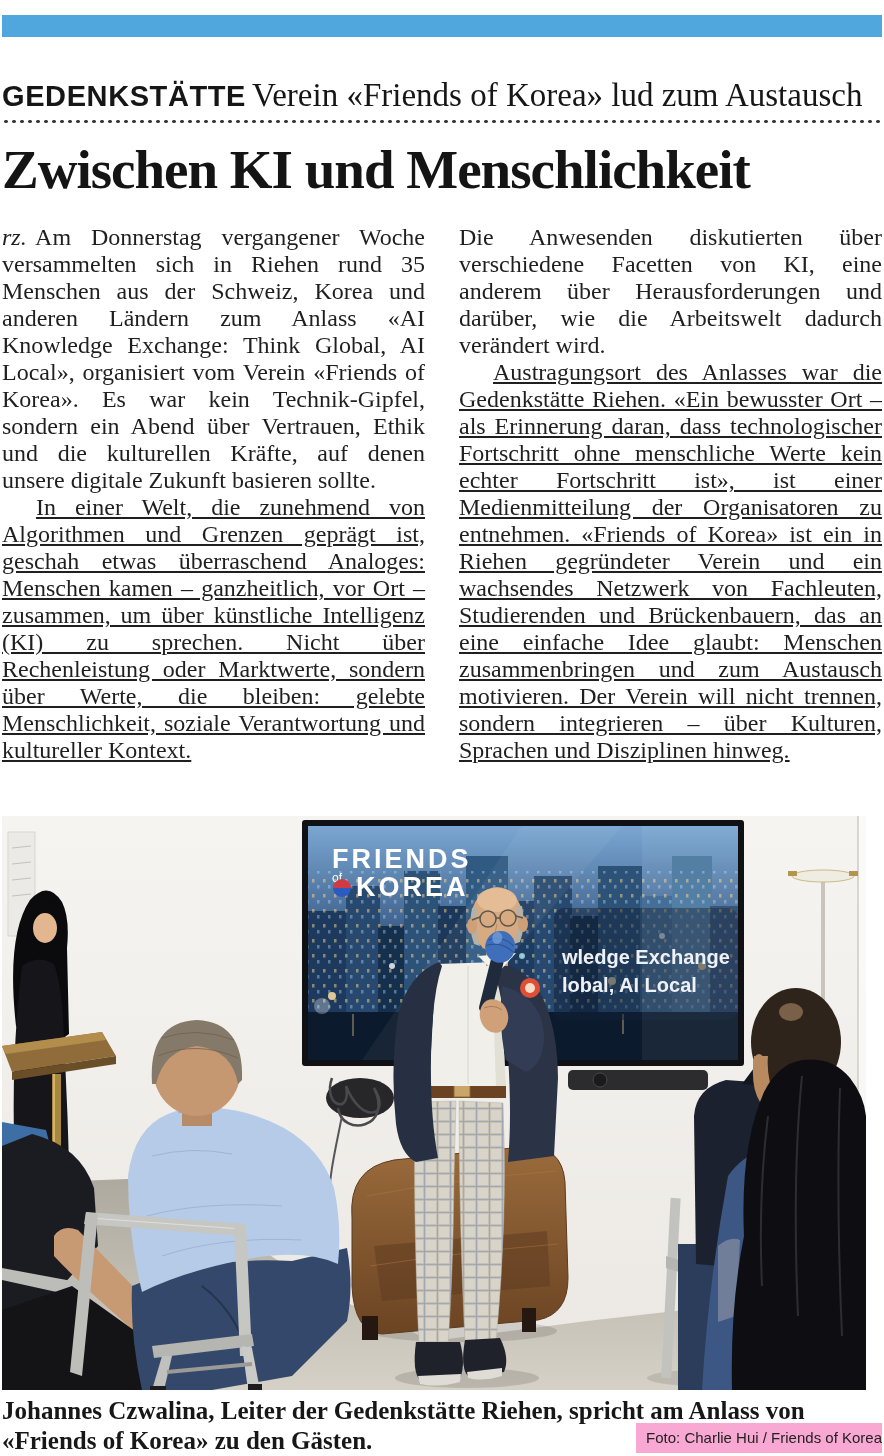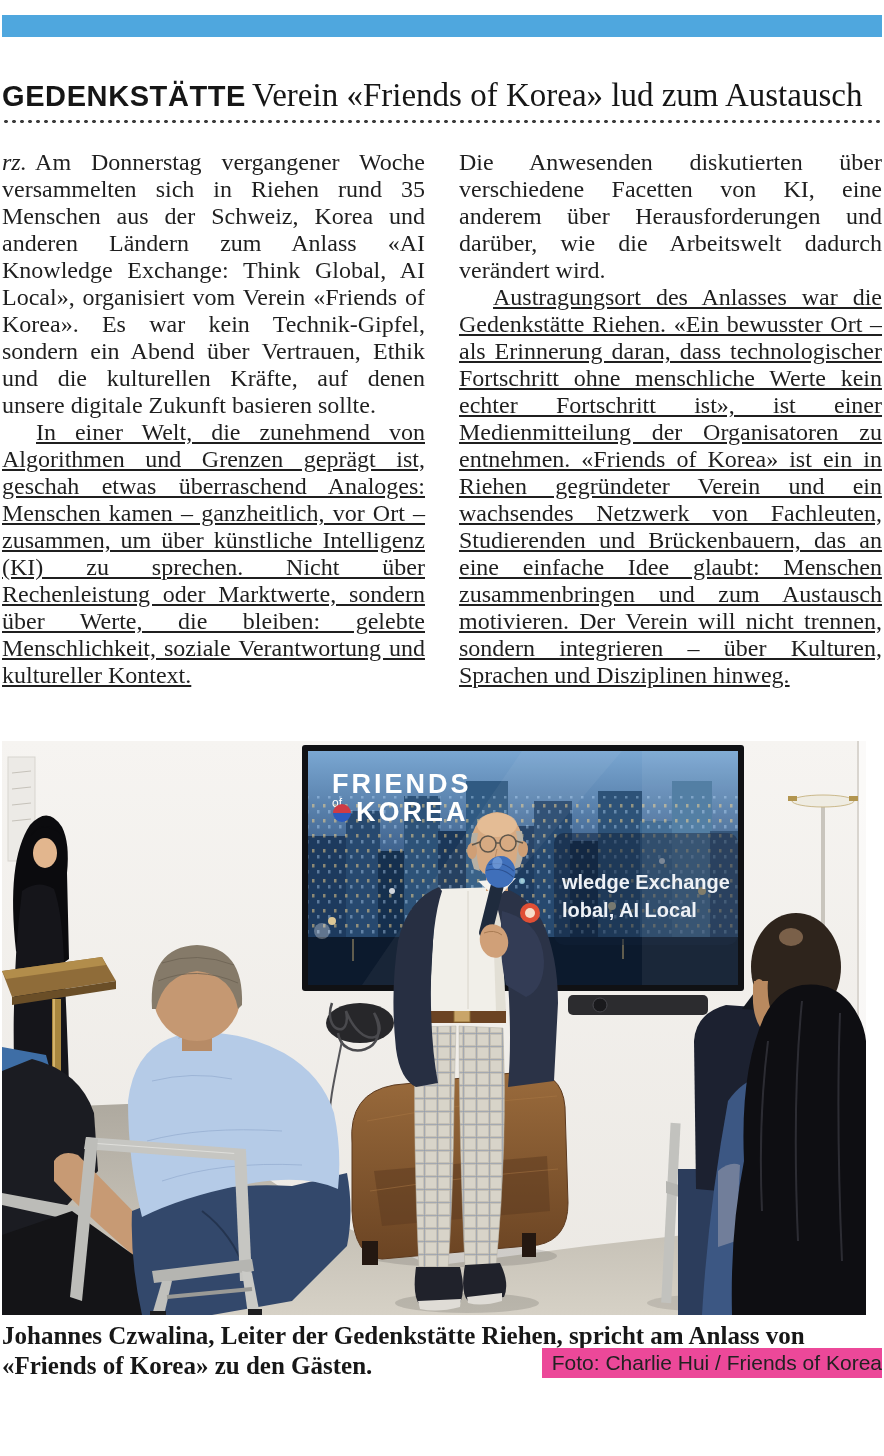--- a/index.html
+++ b/index.html
@@ -12,36 +12,37 @@
   .dotted-rule{margin-top:5px;height:5px;background-image:radial-gradient(circle,#3c3c3c 1.7px,transparent 1.9px);background-size:8px 5px;background-repeat:repeat-x;background-position:0 50%;}
   h1.headline{margin:17px 0 0 0;font-size:55px;line-height:58px;font-weight:700;letter-spacing:-1px;color:#141414;}
   .columns{margin-top:25px;display:flex;gap:34px;height:568px;overflow:hidden;}
   .col{flex:1 1 0;min-width:0;}
   .col p{margin:0;font-size:24px;line-height:27px;text-align:justify;hyphens:auto;-webkit-hyphens:auto;}
   .col p.indent{text-indent:34px;text-decoration:underline;}
   .lead{font-style:italic;margin-right:.35em;}
   figure{margin:24px 0 0 0;line-height:0;}
   figure svg{display:block;}
   .caption{position:relative;margin-top:6px;font-size:25px;line-height:30px;font-weight:700;color:#171717;}
-  .caption-credit{position:absolute;right:0;bottom:3px;font-family:"Liberation Sans","DejaVu Sans",sans-serif;font-weight:400;font-size:21px;color:#222;background:#ec4899;padding-left:10px;}
+  .caption-credit{position:absolute;right:0;bottom:3px;font-family:"Liberation Sans","DejaVu Sans",sans-serif;font-weight:400;font-size:15px;color:#222;background:#f9a8d4;padding-left:10px;}
   text{user-select:none;}
 </style>
 </head>
 <body>
 
 <div class="page">
 
   <div class="top-bar"></div>
 
   <div class="kicker">
     <span class="kicker-label">GEDENKSTÄTTE</span><span class="kicker-text">Verein «Friends of Korea» lud zum Austausch</span>
   </div>
 
   <div class="dotted-rule"></div>
 
+  <h1 class="headline">Zwischen KI und Menschlichkeit</h1>
 
   <div class="columns">
     <div class="col">
       <p><span class="lead">rz.</span><span>Am Donnerstag vergangener Woche versammelten sich in Riehen rund 35 Menschen aus der Schweiz, Korea und anderen Ländern zum Anlass «AI Knowledge Exchange: Think Global, AI Local», organisiert vom Verein «Friends of Korea». Es war kein Technik-Gipfel, sondern ein Abend über Vertrauen, Ethik und die kulturellen Kräfte, auf denen unsere digitale Zukunft basieren sollte.</span></p>
       <p class="indent">In einer Welt, die zunehmend von Algorithmen und Grenzen geprägt ist, geschah etwas überraschend Analoges: Menschen kamen – ganzheitlich, vor Ort – zusammen, um über künstliche Intelligenz (KI) zu sprechen. Nicht über Rechenleistung oder Marktwerte, sondern über Werte, die bleiben: gelebte Menschlichkeit, soziale Verantwortung und kultureller Kontext.</p>
     </div>
     <div class="col">
       <p>Die Anwesenden diskutierten über verschiedene Facetten von KI, eine anderem über Herausforderungen und darüber, wie die Arbeitswelt dadurch verändert wird.</p>
       <p class="indent">Austragungsort des Anlasses war die Gedenkstätte Riehen. «Ein bewusster Ort – als Erinnerung daran, dass technologischer Fortschritt ohne menschliche Werte kein echter Fortschritt ist», ist einer Medienmitteilung der Organisatoren zu entnehmen. «Friends of Korea» ist ein in Riehen gegründeter Verein und ein wachsendes Netzwerk von Fachleuten, Studierenden und Brückenbauern, das an eine einfache Idee glaubt: Menschen zusammenbringen und zum Austausch motivieren. Der Verein will nicht trennen, sondern integrieren – über Kulturen, Sprachen und Disziplinen hinweg.</p>
     </div>

